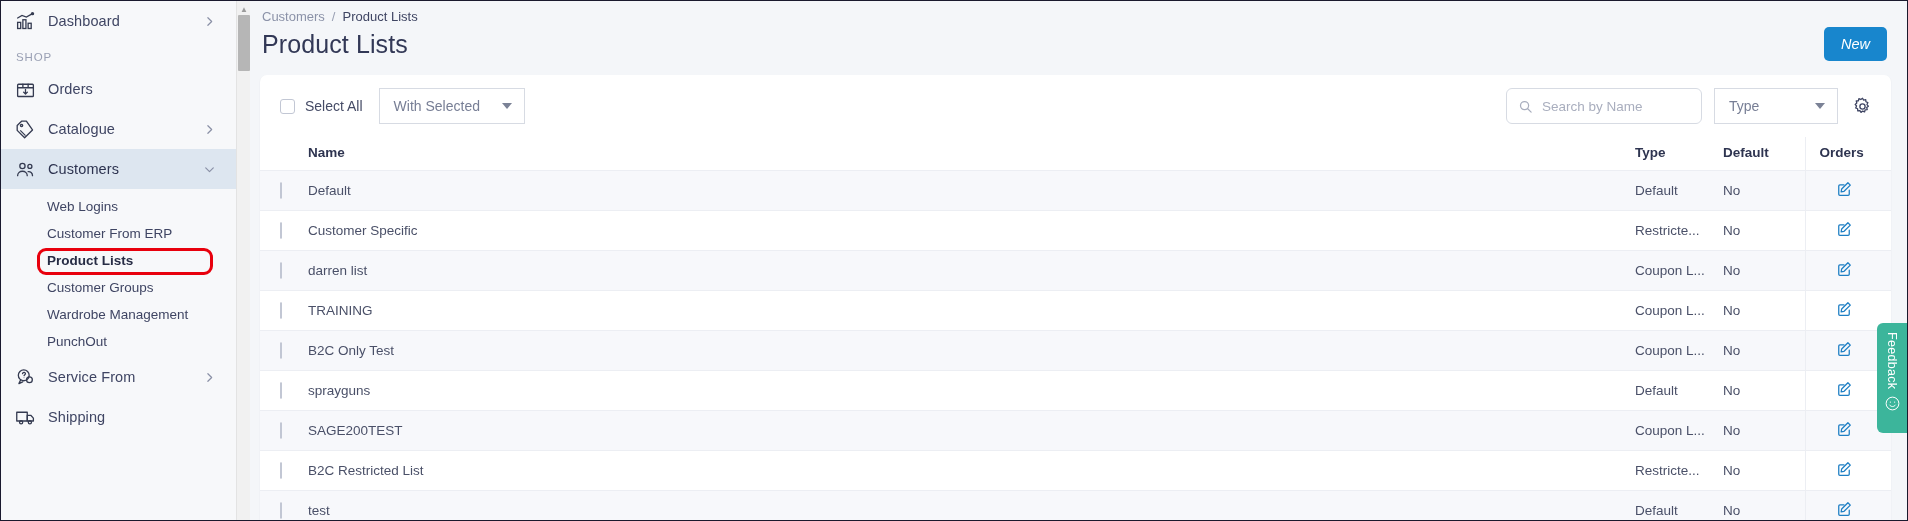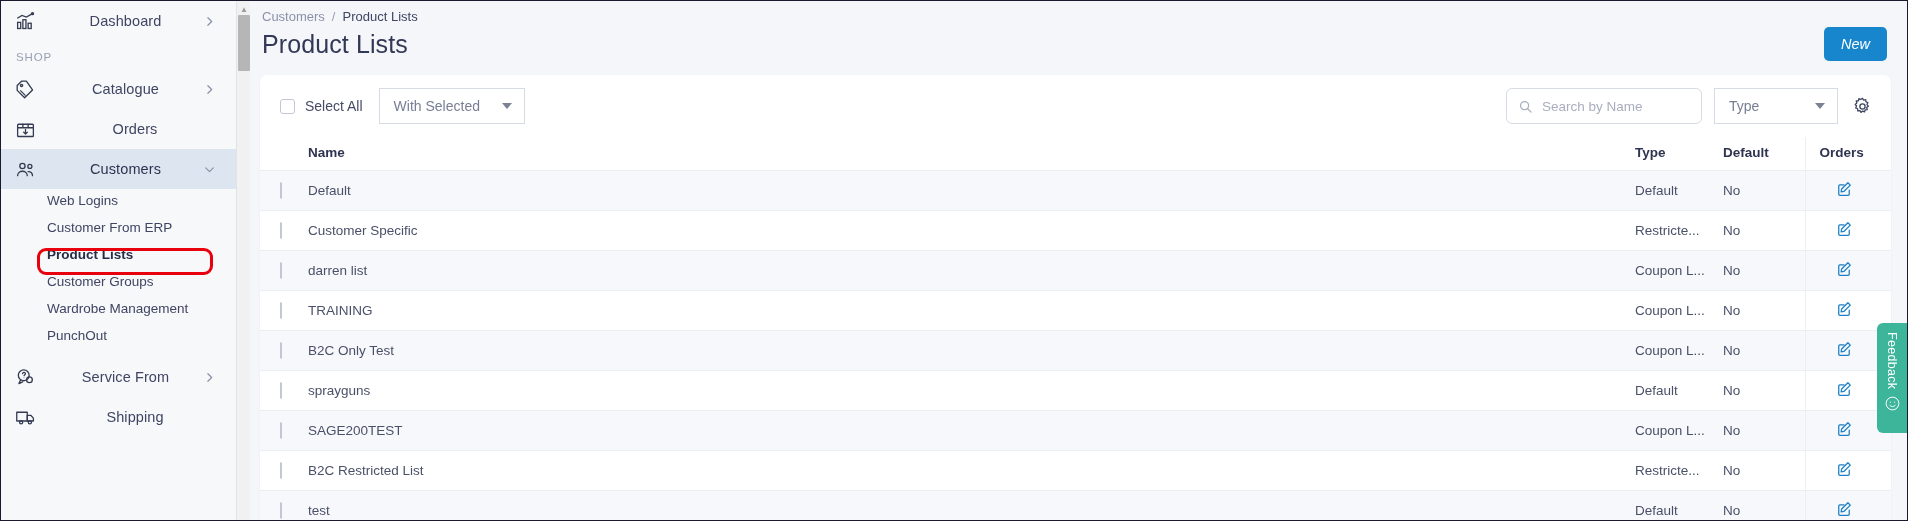--- a/index.html
+++ b/index.html
@@ -41,39 +41,38 @@
     color: #353b51;
     margin-right: 12px;
   }
   .nav-ico svg { display: block; }
   .nav-label {
     font-size: 14.5px;
     color: #3f4563;
     letter-spacing: .1px;
     white-space: nowrap;
     flex: 1 1 auto;
-    text-align: center;
   }
   .nav-top.active .nav-label { color: #2d3350; }
   .chev {
     color: #8a90a6;
     flex: 0 0 auto;
     display: flex; align-items: center;
     margin-right: 6px;
   }
   .section-label {
     font-size: 11.5px;
     color: #9aa0b4;
     letter-spacing: .9px;
     padding: 10px 0 6px 15px;
   }
   .subnav { padding: 4px 0 2px 0; }
   .subitem {
     height: 27px;
-    display: flex; 
+    display: flex; align-items: center;
     padding-left: 46px;
     font-size: 13.5px;
     color: #3f4563;
     cursor: pointer;
     position: relative;
     white-space: nowrap;
   }
   .subitem.marked {
     font-weight: bold;
     color: #272c45;
@@ -310,43 +309,43 @@
         <svg width="13" height="13" viewBox="0 0 24 24" fill="none" stroke="currentColor" stroke-width="2.2" stroke-linecap="round" stroke-linejoin="round">
             <polyline points="9,5 16,12 9,19"></polyline>
           </svg>
       </span>
     </div>
 
     <div class="section-label">SHOP</div>
 
     <div class="nav-top">
       <span class="nav-ico">
+        <svg width="21" height="21" viewBox="0 0 24 24" fill="none" stroke="currentColor" stroke-width="1.5" stroke-linecap="round" stroke-linejoin="round">
+          <rect x="3" y="6" width="18" height="14" rx="1"></rect>
+            <path d="M3 10h18M9 6v4M15 6v4"></path>
+          <path d="M12 12v5M9.8 15l2.2 2.2L14.2 15"></path>
+        </svg>
+      </span>
+      <span class="nav-label">Orders</span>
+    </div>
+
+    <div class="nav-top">
+      <span class="nav-ico">
         <svg width="21" height="21" viewBox="0 0 24 24" fill="none" stroke="currentColor" stroke-width="1.5" stroke-linejoin="round">
           <path d="M13 2.5H7.5L2.5 7.5V13l8.5 8.5 9-9z"></path>
             <circle cx="7.5" cy="7.5" r="1.3"></circle>
             <path d="M6 13l6 6"></path>
         </svg>
       </span>
       <span class="nav-label">Catalogue</span>
       <span class="chev">
         <svg width="13" height="13" viewBox="0 0 24 24" fill="none" stroke="currentColor" stroke-width="2.2" stroke-linecap="round" stroke-linejoin="round">
             <polyline points="9,5 16,12 9,19"></polyline>
           </svg>
       </span>
-    </div>
-
-    <div class="nav-top">
-      <span class="nav-ico">
-        <svg width="21" height="21" viewBox="0 0 24 24" fill="none" stroke="currentColor" stroke-width="1.5" stroke-linecap="round" stroke-linejoin="round">
-          <rect x="3" y="6" width="18" height="14" rx="1"></rect>
-            <path d="M3 10h18M9 6v4M15 6v4"></path>
-          <path d="M12 12v5M9.8 15l2.2 2.2L14.2 15"></path>
-        </svg>
-      </span>
-      <span class="nav-label">Orders</span>
     </div>
 
     <div class="nav-top active">
       <span class="nav-ico">
         <svg width="21" height="21" viewBox="0 0 24 24" fill="none" stroke="currentColor" stroke-width="1.5" stroke-linecap="round" stroke-linejoin="round">
           <circle cx="8.5" cy="8" r="3"></circle>
             <path d="M3 19c0-3 2.5-5 5.5-5s5.5 2 5.5 5"></path>
           <circle cx="17" cy="8.5" r="2.3"></circle>
             <path d="M15 14.5c2.6-.4 5 1.4 5 4.5"></path>
         </svg>

